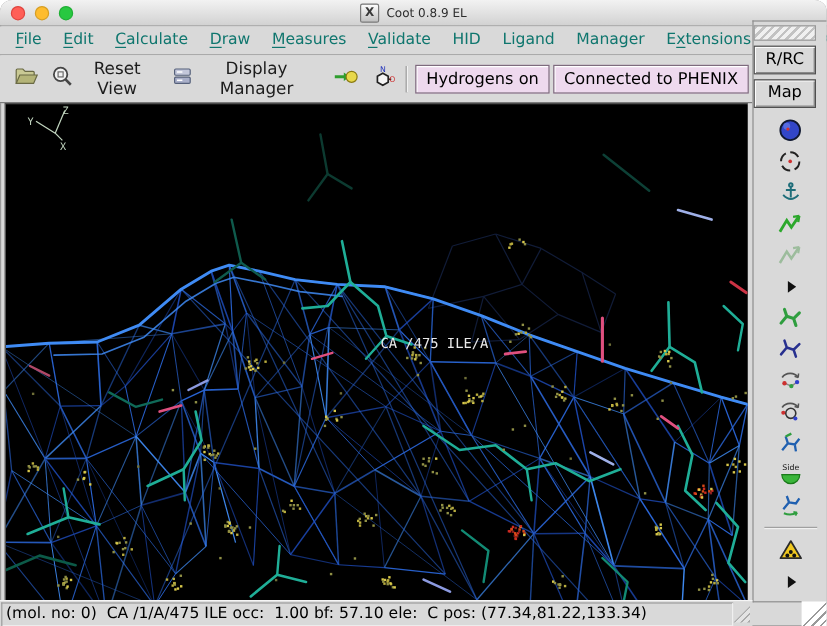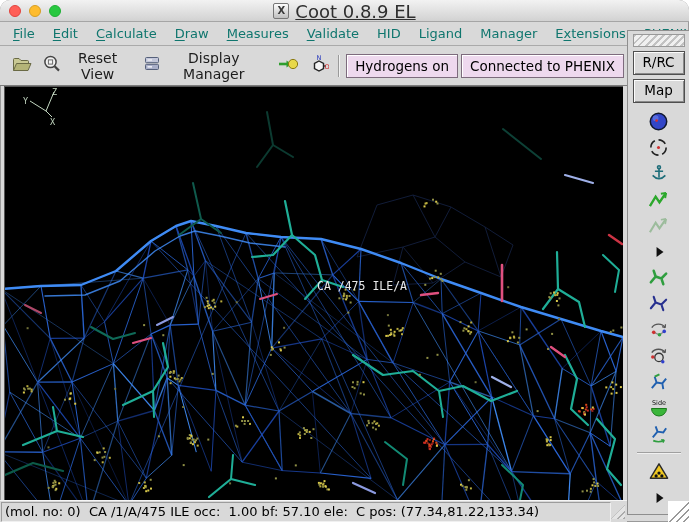--- a/index.html
+++ b/index.html
@@ -16,21 +16,21 @@
     border-bottom:1px solid #a5a5a5;box-sizing:border-box;
   }
   .traffic{position:absolute;left:9px;top:5px;display:flex;gap:8px;}
   .tl{width:12px;height:12px;border-radius:50%;box-sizing:border-box;}
   .tl.close{background:#ff5f57;border:1px solid #e0443e;}
   .tl.min{background:#febc2e;border:1px solid #d69e24;}
   .tl.max{background:#28c840;border:1px solid #1faf34;}
   .title-wrap{position:absolute;left:0;right:0;top:0;height:22px;display:flex;align-items:center;justify-content:center;gap:6px;}
   .x11{width:14px;height:14px;border:1px solid #777;border-radius:2px;background:linear-gradient(#fdfdfd,#c0c0c0);
        font-size:10px;font-weight:bold;color:#3a3a3a;display:flex;align-items:center;justify-content:center;line-height:1;}
-  .title-text{font-size:18px;color:#2e2e2e;text-decoration:underline;}
+  .title-text{font-size:10px;color:#2e2e2e;}
   
   .menubar{
     position:absolute;left:0;top:22px;width:627px;height:24px;
     background:#d9d9d9;border-bottom:1px solid #aaaaaa;box-sizing:border-box;
     display:flex;align-items:stretch;padding-left:4px;
   }
   .menu-item{font-size:13px;color:#0f766e;padding:0 9px;line-height:23px;cursor:default;}
   .menu-item u{text-underline-offset:2px;}
   
   .toolbar{
@@ -46,23 +46,23 @@
     padding:3px 8px;margin-right:3px;white-space:nowrap;
   }
   
   .canvas{
     position:absolute;left:4px;top:86px;width:618px;height:414px;background:#000;
     border-top:1px solid #555;border-left:1px solid #555;box-sizing:content-box;
   }
   .canvas svg{display:block;}
   
   .sidebar{
-    position:absolute;left:627px;top:30px;width:62px;height:485px;
+    position:absolute;left:627px;top:17px;width:62px;height:485px;
     background:#d9d9d9;border:1px solid #8e8e8e;border-right:none;box-sizing:border-box;
-    display:flex;flex-direction:column;align-items:center;
+    display:flex;flex-direction:column;align-items:flex-start;
   }
   .side-handle{
     width:50px;height:11px;margin:3px 0 4px 0;
     background:repeating-linear-gradient(135deg,#c2c2c2 0 2px,#f0f0f0 2px 5px);
     border:1px solid #999;
   }
   .side-btn{
     width:52px;height:25px;margin-bottom:4px;
     background:#d9d9d9;border:1px solid #4f4f4f;
     box-shadow:inset 1px 1px 0 #fcfcfc, inset -1px -1px 0 #8a8a8a;

